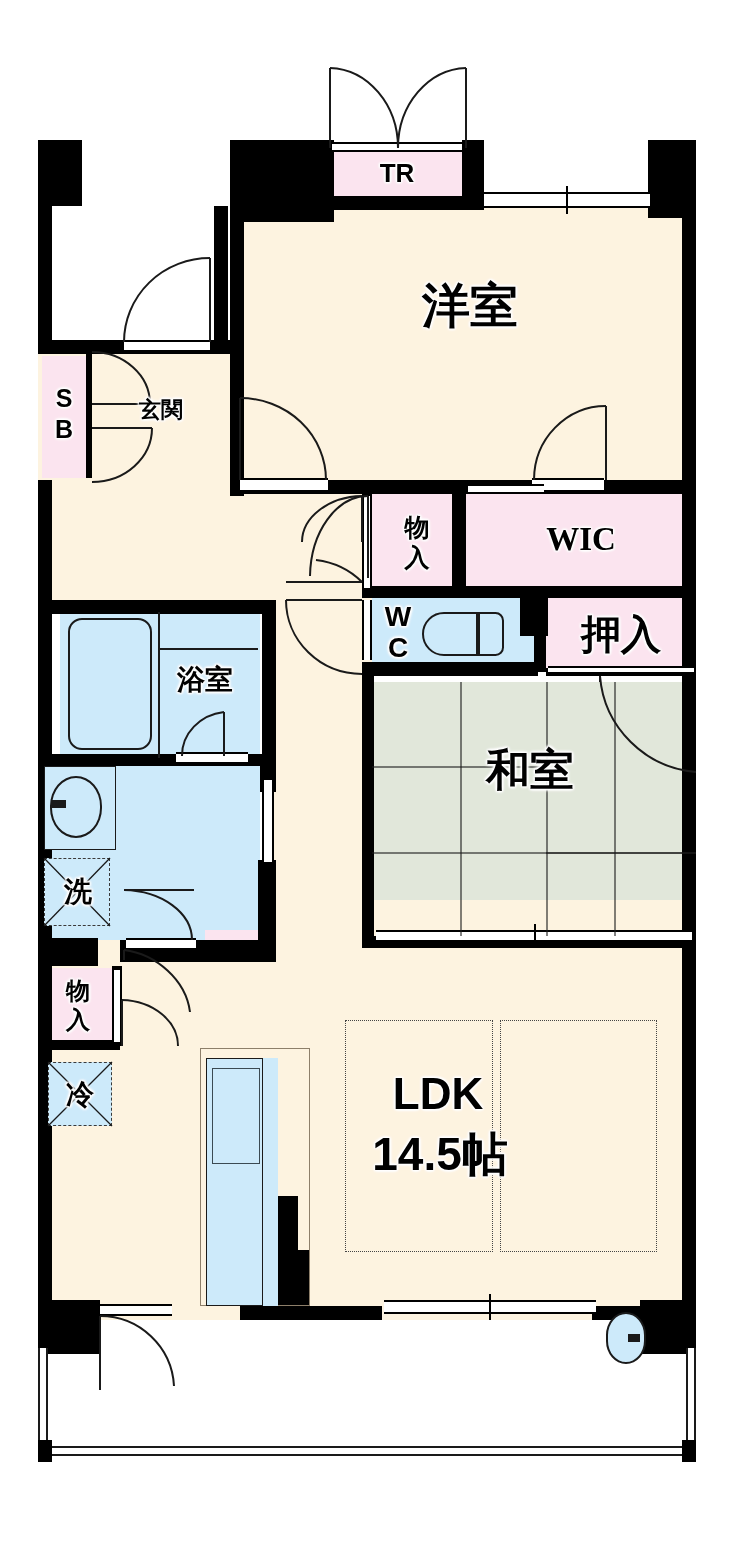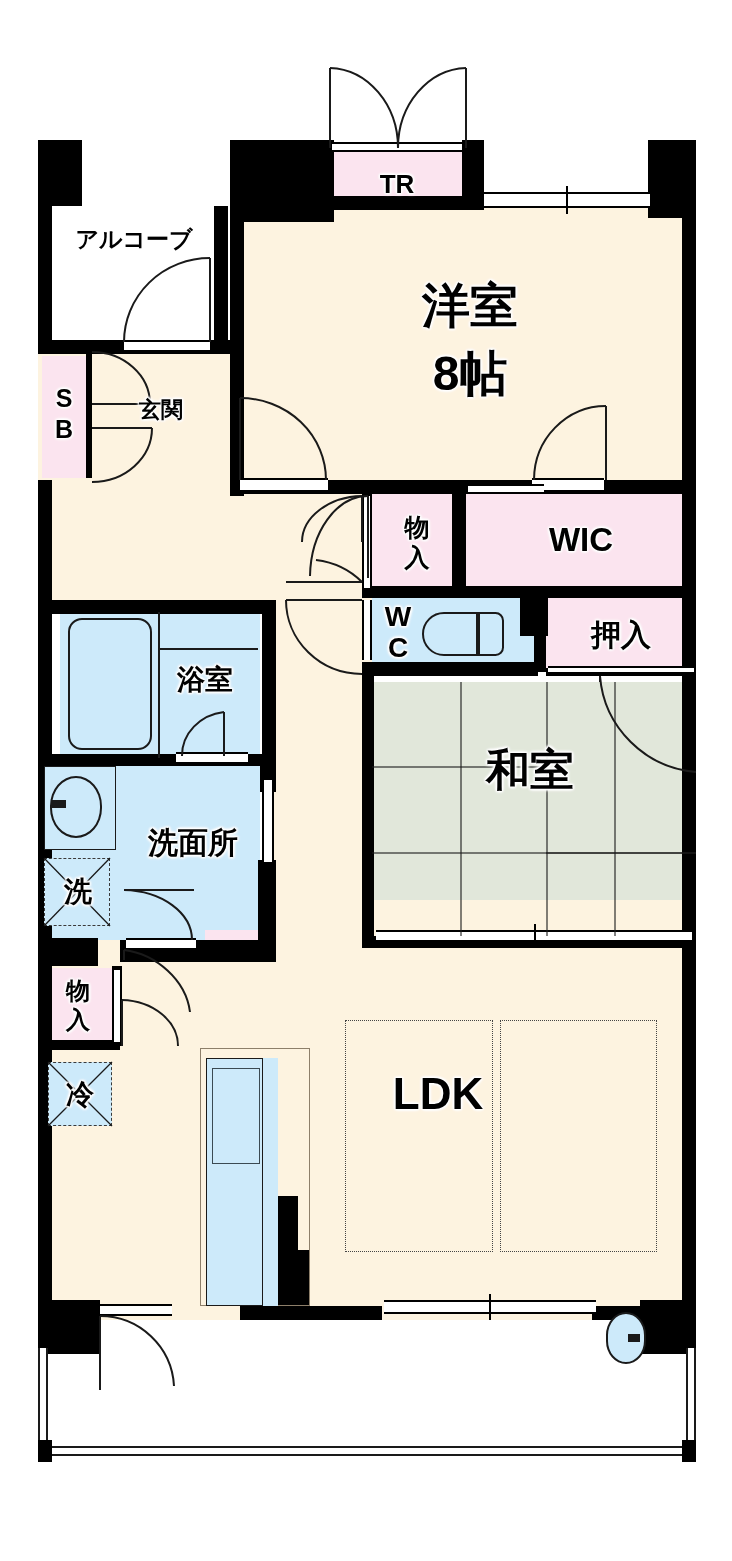--- a/index.html
+++ b/index.html
@@ -273,51 +273,49 @@
   <div class="abs hair" style="left:546px;top:682px;width:1.6px;height:254px;opacity:.55;"></div>
   <div class="abs hair" style="left:614px;top:682px;width:1.6px;height:254px;opacity:.55;"></div>
   <div class="abs hair" style="left:372px;top:766px;width:174px;height:1.6px;opacity:.55;"></div>
   <div class="abs hair" style="left:460px;top:852px;width:236px;height:1.6px;opacity:.55;"></div>
   <div class="abs hair" style="left:546px;top:852px;width:150px;height:1.6px;opacity:.55;"></div>
   <div class="abs hair" style="left:372px;top:852px;width:88px;height:1.6px;opacity:.55;"></div>
 
   <div class="abs dash-fine" style="left:345px;top:1020px;width:148px;height:232px;"></div>
   <div class="abs dash-fine" style="left:500px;top:1020px;width:157px;height:232px;"></div>
 
-  <div class="lbl" style="left:330px;top:150px;width:134px;height:46px;font-size:26px;margin-top:11px;">TR</div>
-
-  <div class="lbl" style="left:44px;top:222px;width:180px;height:34px;font-size:23px;">アルコーブ</div>
+  <div class="lbl" style="left:330px;top:150px;width:134px;height:46px;font-size:26px;">TR</div>
+
 
   <div class="lbl" style="left:42px;top:372px;width:44px;height:84px;font-size:25px;line-height:1.25;">S
 B</div>
 
   <div class="lbl" style="left:106px;top:390px;width:110px;height:40px;font-size:22px;">玄関</div>
 
   <div class="lbl" style="left:370px;top:278px;width:200px;height:56px;font-size:48px;">洋室</div>
-  <div class="lbl" style="left:370px;top:346px;width:200px;height:56px;font-size:48px;">8帖</div>
 
   <div class="lbl" style="left:374px;top:502px;width:86px;height:80px;font-size:25px;line-height:1.2;">物
 入</div>
 
-  <div class="lbl" style="left:466px;top:518px;width:230px;height:44px;font-size:33px;">WIC</div>
+  <div class="lbl" style="left:466px;top:518px;width:230px;height:44px;font-size:33px;font-family:Liberation Serif, serif;">WIC</div>
 
   <div class="lbl" style="left:378px;top:604px;width:40px;height:58px;font-size:28px;line-height:1.1;">W
 C</div>
 
-  <div class="lbl" style="left:546px;top:614px;width:150px;height:42px;font-size:30px;">押入</div>
+  <div class="lbl" style="left:546px;top:614px;width:150px;height:42px;font-size:40px;">押入</div>
 
   <div class="lbl" style="left:150px;top:660px;width:110px;height:40px;font-size:28px;">浴室</div>
 
-  <div class="lbl" style="left:118px;top:822px;width:150px;height:42px;font-size:30px;">洗面所</div>
 
   <div class="lbl" style="left:50px;top:872px;width:56px;height:40px;font-size:28px;">洗</div>
 
   <div class="lbl" style="left:438px;top:744px;width:184px;height:52px;font-size:44px;text-align:center;">和室</div>
 
   <div class="lbl" style="left:44px;top:974px;width:68px;height:64px;font-size:24px;line-height:1.2;">物
 入</div>
 
   <div class="lbl" style="left:52px;top:1076px;width:56px;height:38px;font-size:28px;">冷</div>
 
   <div class="lbl" style="left:358px;top:1068px;width:160px;height:52px;font-size:44px;">LDK</div>
+  <div class="lbl" style="left:330px;top:1128px;width:220px;height:54px;font-size:46px;">14.5帖</div>
 
 
 </div>
 
 </body></html>

